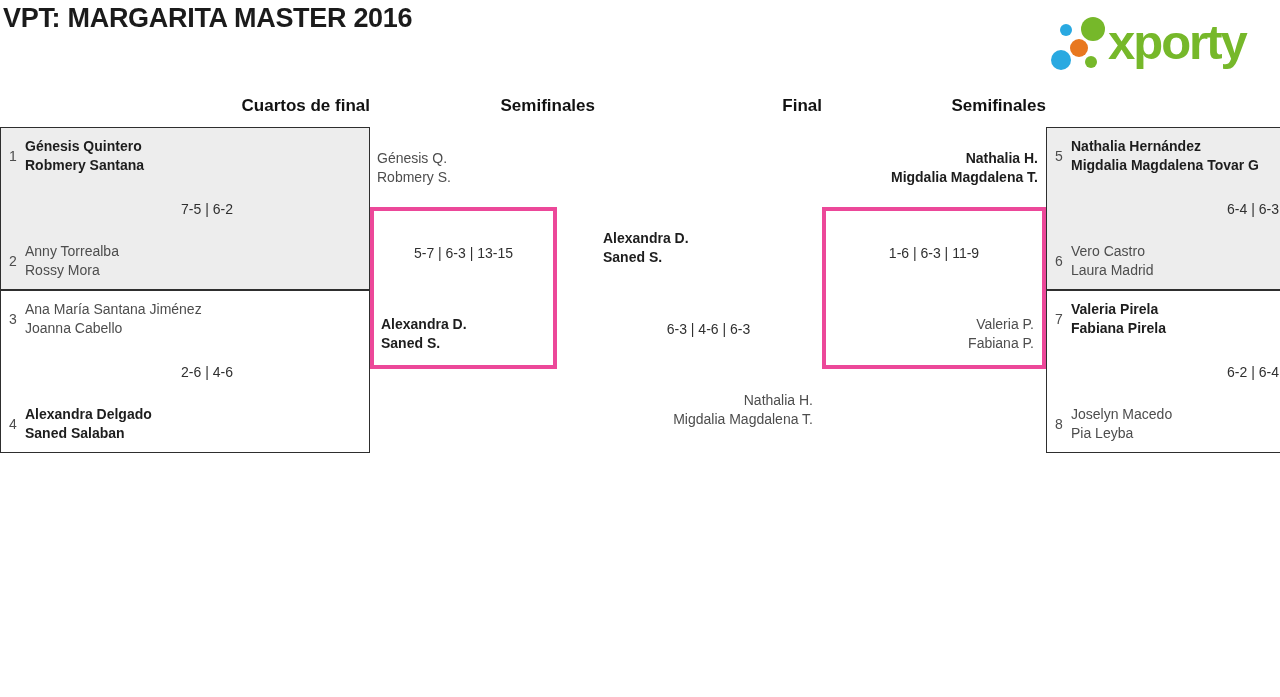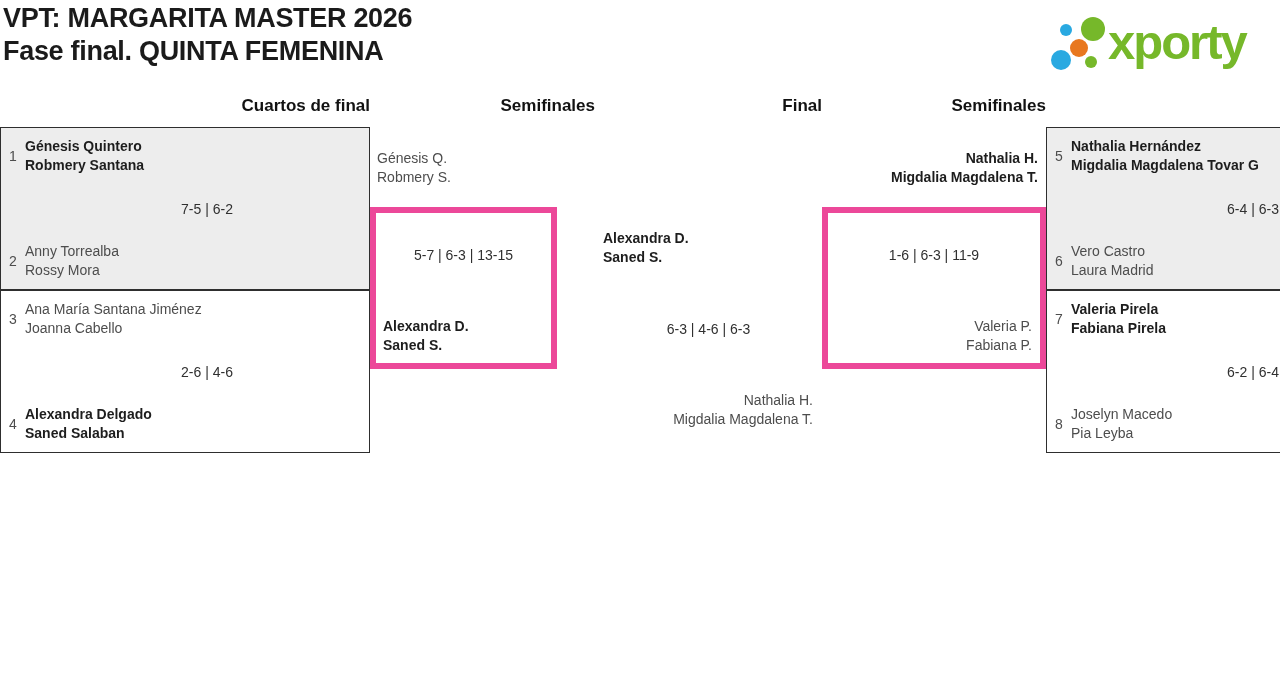--- a/index.html
+++ b/index.html
@@ -50,39 +50,38 @@
   .score {
     position:absolute; left:0; right:0; text-align:center;
     font-size:14px; color:#303030; white-space:nowrap;
   }
   .match .score { top:73px;padding-left:44px; }
 
   
   .sf-wrap { position:absolute; width:225px; height:222px; }
   .sf-box {
     position:absolute; top:59px; left:0; right:0; height:162px;
-    border:6px solid #ec4899; box-sizing:border-box; background:#ffffff;
+    border:4px solid #ec4899; box-sizing:border-box; background:#ffffff;
   }
   .sf-box .score { top:34px; }
   .sf-team-top { position:absolute; top:1px; font-size:14px; line-height:19px; white-space:nowrap; }
   .sf-team-bottom { position:absolute; top:104px; font-size:14px; line-height:19px; white-space:nowrap; }
 
   .final-wrap { position:absolute; left:595px; top:210px; width:227px; height:230px; }
   .final-team-top { position:absolute; left:8px; top:19px; font-size:14px; line-height:19px; white-space:nowrap; }
   .final-score { position:absolute; left:0; right:0; top:111px; text-align:center; font-size:14px; color:#303030; white-space:nowrap; }
   .final-team-bottom { position:absolute; left:0; right:9px; top:181px; text-align:right; font-size:14px; line-height:19px; white-space:nowrap; }
 
   .ta-right { text-align:right; }
 </style>
 </head>
 <body>
 
 <div class="title-block">
-  <div class="title-line">VPT: MARGARITA MASTER 2026</div>
-  <div class="title-line">Fase final. QUINTA FEMENINA</div>
+  <div class="title-line">VPT: MARGARITA MASTER 2016</div>
 </div>
 
 <div class="logo">
   <span class="dot dot-blue-sm"></span>
   <span class="dot dot-green-lg"></span>
   <span class="dot dot-orange"></span>
   <span class="dot dot-blue-lg"></span>
   <span class="dot dot-green-sm"></span>
   <span class="logo-text">xporty</span>
 </div>

